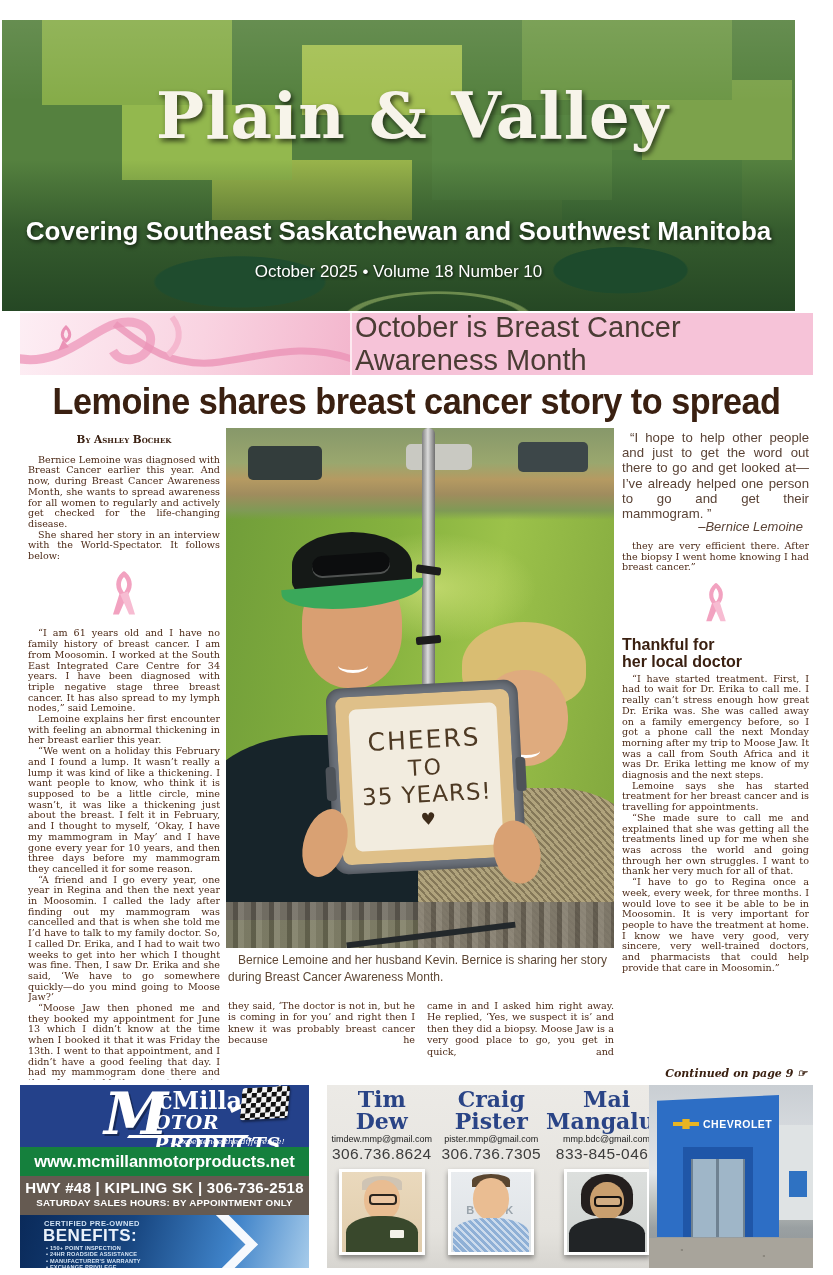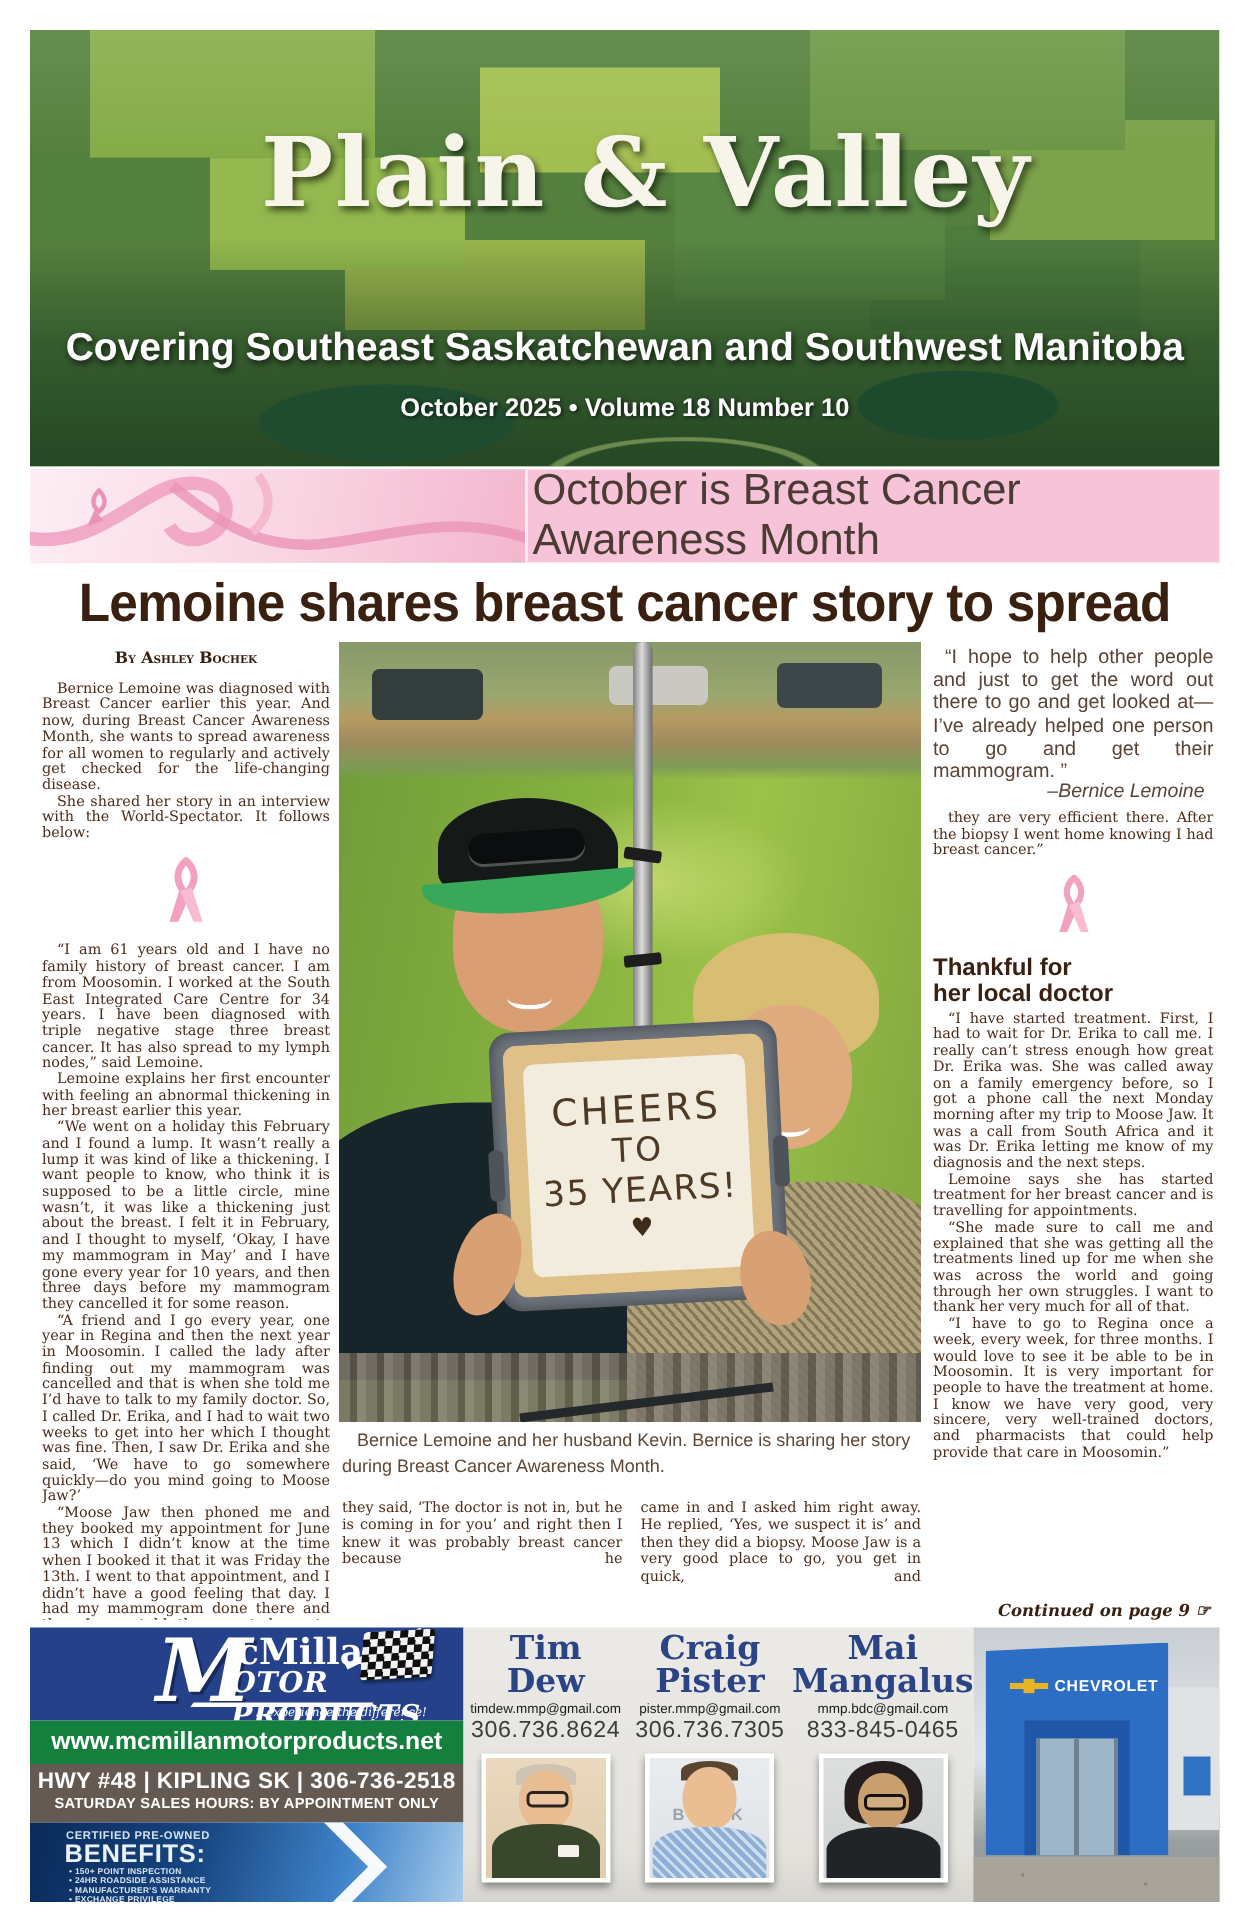--- a/index.html
+++ b/index.html
@@ -1,20 +1,20 @@
 <!DOCTYPE html>
 <html><head>
 <meta charset="utf-8">
 <style>
   html,body{margin:0;padding:0;background:#fff;}
   body{width:833px;height:1275px;position:relative;font-family:"DejaVu Serif",serif;}
   .page{position:absolute;inset:0;overflow:hidden;}
 
   
-  .masthead{position:absolute;left:20px;top:20px;width:793px;height:291px;overflow:hidden;}
+  .masthead{position:absolute;left:2px;top:20px;width:793px;height:291px;overflow:hidden;}
   .m-bg{position:absolute;inset:0;background-color:#55813f;
     background-image:
       linear-gradient(#86ac49,#86ac49),linear-gradient(#a3bf52,#a3bf52),
       linear-gradient(#6d9747,#6d9747),linear-gradient(#93b84e,#93b84e),
       linear-gradient(#588643,#588643),linear-gradient(#7ca24b,#7ca24b),
       linear-gradient(#99b44b,#99b44b),linear-gradient(#4e7c3e,#4e7c3e);
     background-repeat:no-repeat;
     background-position:40px 0px,300px 25px,520px 0px,120px 85px,430px 95px,640px 60px,210px 140px,560px 130px;
     background-size:190px 85px,160px 70px,210px 80px,170px 75px,180px 85px,150px 80px,200px 60px,180px 70px;}
   .m-shade{position:absolute;inset:0;
@@ -24,21 +24,21 @@
       radial-gradient(ellipse 150px 45px at 55% 103%, transparent 0 56%, rgba(190,215,125,.45) 58% 62%, transparent 64%),
       linear-gradient(rgba(255,255,235,.10), transparent 28%),
       linear-gradient(transparent 48%, rgba(10,40,22,.42) 72%, rgba(8,36,20,.62) 100%);}
   .m-title{position:absolute;left:0;top:58px;width:100%;text-align:center;padding-left:28px;box-sizing:border-box;
     font-family:"DejaVu Serif",serif;font-weight:bold;font-size:64px;color:#f7f4ea;
     text-shadow:2px 3px 5px rgba(0,0,0,.65);letter-spacing:1px;}
   .m-sub{position:absolute;left:0;top:196px;width:100%;text-align:center;
     font-family:"Liberation Sans",sans-serif;font-weight:bold;font-size:26px;color:#fff;
     text-shadow:1px 2px 4px rgba(0,0,0,.7);}
   .m-issue{position:absolute;left:0;top:242px;width:100%;text-align:center;
-    font-family:"Liberation Sans",sans-serif;font-weight:bold;font-size:17px;color:#fff;
+    font-family:"Liberation Sans",sans-serif;font-weight:normal;font-size:17px;color:#fff;
     text-shadow:1px 1px 3px rgba(0,0,0,.75);}
 
   
   .banner{position:absolute;left:20px;top:313px;width:793px;height:62px;background:#f6c3d8;}
   .banner-ribbons{position:absolute;left:0;top:0;width:330px;height:62px;overflow:hidden;
     background:linear-gradient(100deg,#fdeef4,#f9d3e1 55%,#f3b6cd);border-right:2px solid #fde9f0;}
   .banner-text{position:absolute;left:335px;right:12px;top:0;height:62px;display:flex;align-items:center;justify-content:center;
     font-family:"Liberation Sans",sans-serif;font-size:29px;color:#4a3c34;}
 
   
@@ -143,21 +143,21 @@
   .cpo{position:absolute;right:6px;top:5px;width:118px;height:43px;background:#fff;border-radius:2px;text-align:center;
     font-family:"Liberation Sans",sans-serif;box-shadow:0 1px 3px rgba(0,0,0,.4);}
   .cpo1{font-weight:bold;font-size:12.5px;color:#1d4f9e;letter-spacing:1.5px;border-top:2px solid #1d4f9e;border-bottom:1px solid #1d4f9e;margin:3px 8px 0;line-height:13px;}
   .cpo2{font-weight:bold;font-size:11px;color:#111;letter-spacing:2px;line-height:12px;}
   .cpo-logos{display:flex;align-items:center;justify-content:center;gap:7px;margin-top:2px;}
   .bowtie{width:18px;height:7px;background:#e8b422;clip-path:polygon(0 30%,36% 30%,36% 0,64% 0,64% 30%,100% 30%,100% 70%,64% 70%,64% 100%,36% 100%,36% 70%,0 70%);}
   .buick{width:9px;height:9px;border:1.5px solid #888;border-radius:50%;position:relative;}
   .buick::after{content:"";position:absolute;left:1px;top:3px;width:5px;height:1.5px;background:#888;transform:rotate(-40deg);}
   .gmc{font-weight:bold;font-size:8.5px;color:#b5121b;letter-spacing:.5px;}
 
-  .ad-cards{position:absolute;left:289px;top:0;width:340px;height:183px;display:flex;
+  .ad-cards{position:absolute;left:307px;top:0;width:340px;height:183px;display:flex;
     background:linear-gradient(#eceae6,#e4e2dd 80%,#d7d5d0);}
   .card{flex:1;text-align:center;padding-top:3px;}
   .c-name{font-family:"DejaVu Serif",serif;font-weight:bold;font-size:22px;line-height:22px;color:#2a4486;}
   .c-email{font-family:"Liberation Sans",sans-serif;font-size:9px;color:#1c1c1c;margin-top:2px;}
   .c-phone{font-family:"Liberation Sans",sans-serif;font-size:15.5px;color:#3c3c3c;letter-spacing:.4px;margin-top:1px;}
   .c-photo{width:80px;height:80px;background:#fff;margin:6px auto 0;padding:3px;box-shadow:0 3px 5px rgba(0,0,0,.4);}
   .shot{position:relative;width:80px;height:80px;overflow:hidden;}
   .p-head{position:absolute;border-radius:48%;}
   .p-torso{position:absolute;border-radius:45% 45% 0 0;}
   .p-glasses{position:absolute;height:7px;border:2px solid #2b241e;border-radius:4px;background:rgba(255,255,255,.15);}

